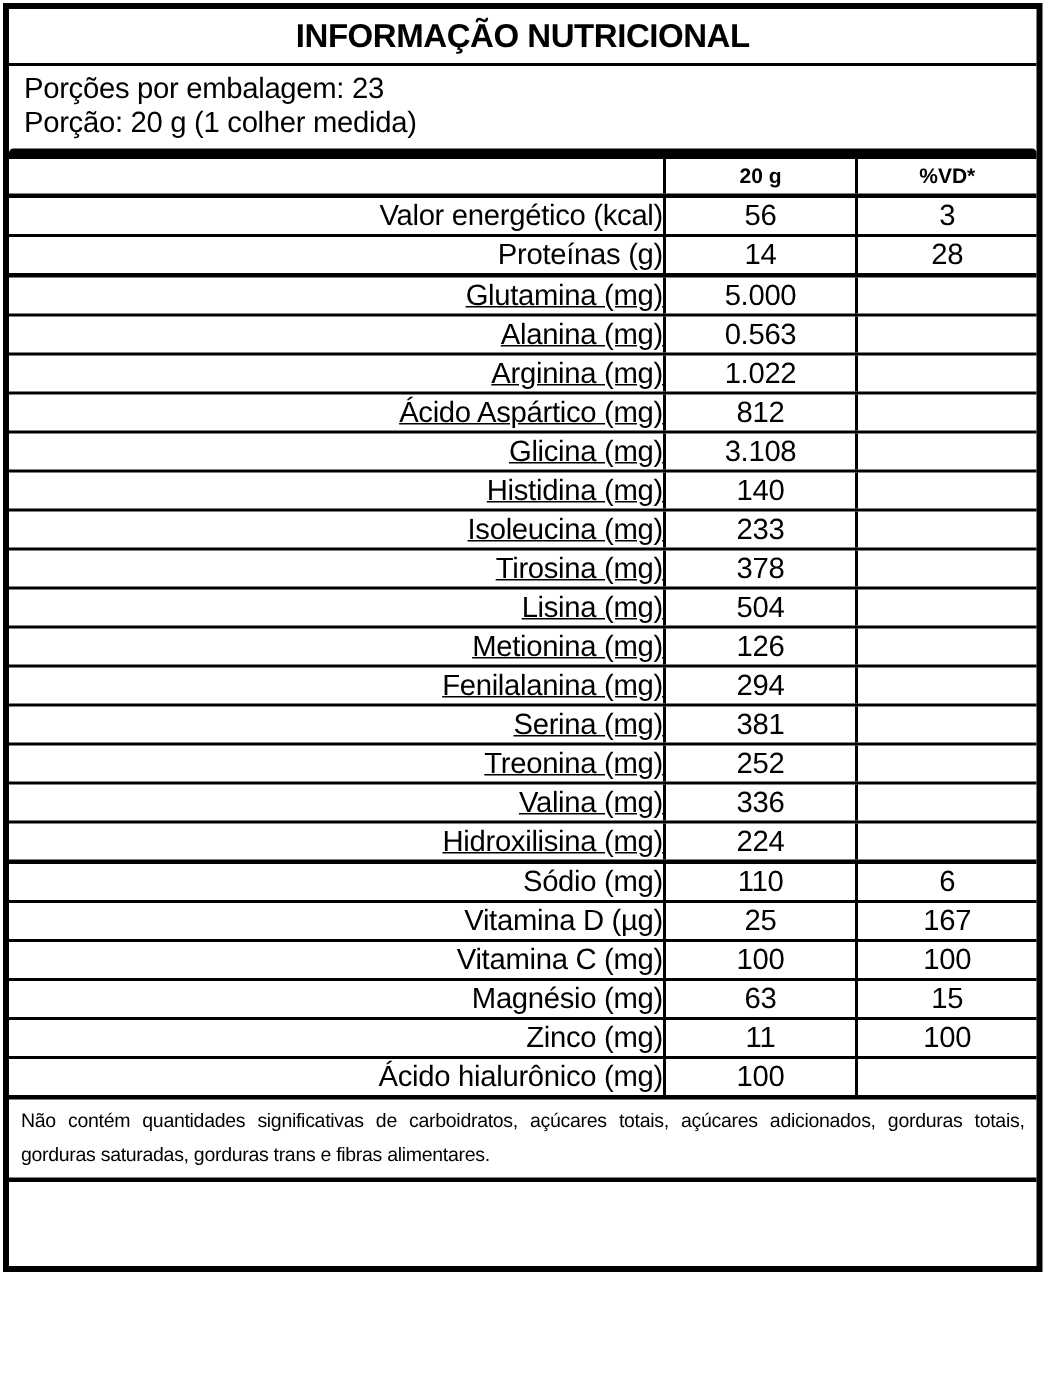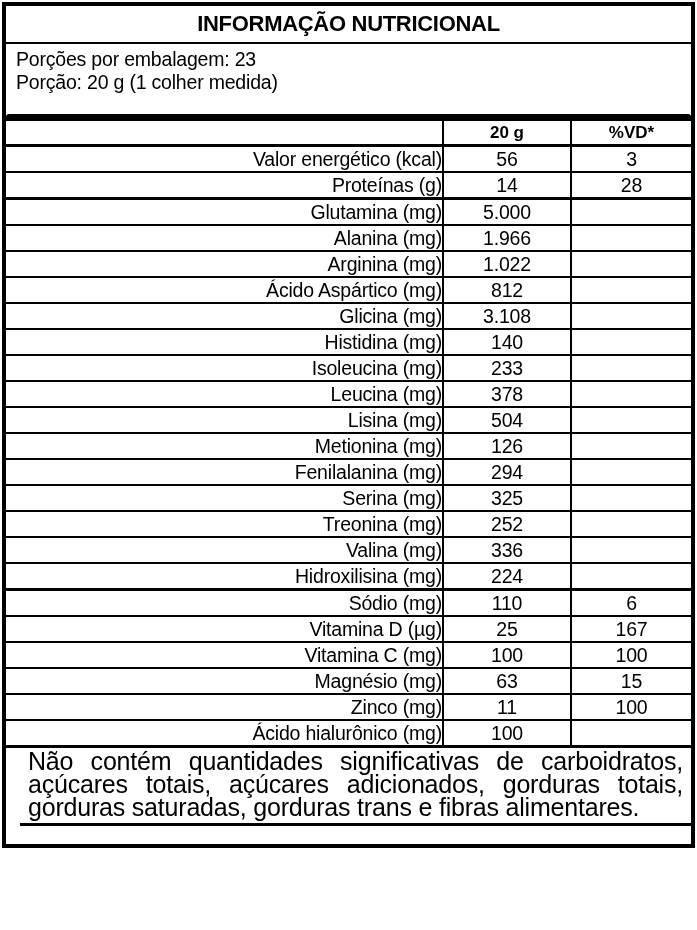--- a/index.html
+++ b/index.html
@@ -30,40 +30,40 @@
     padding: 5px 8px 5px;
     border-bottom: 2px solid #000000;
   }
   .title {
     font-size: 22px;
     line-height: 26px;
     font-weight: bold;
     letter-spacing: -0.3px;
   }
   .serving-section {
-    padding: 4px 10px 20px;
+    padding: 4px 10px 5px;
     font-size: 19.5px;
     line-height: 23px;
     letter-spacing: -0.2px;
   }
   .thick-bar {
     height: 7px;
     background: #000000;
     border-radius: 3px 3px 0 0;
   }
   table.nutrition {
     width: 100%;
     border-collapse: collapse;
     table-layout: fixed;
   }
   table.nutrition col.c-label { width: auto; }
   table.nutrition col.c-amount { width: 128px; }
   table.nutrition col.c-dv { width: 120px; }
   table.nutrition th {
-    font-size: 17px;
+    font-size: 14px;
     font-weight: bold;
     line-height: 23px;
     padding: 0;
     border-bottom: 3px solid #000000;
     text-align: center;
   }
   table.nutrition td {
     font-size: 19.5px;
     line-height: 22px;
     padding: 1px 0 1px;
@@ -71,38 +71,38 @@
     letter-spacing: -0.2px;
     overflow: hidden;
     white-space: nowrap;
   }
   table.nutrition td.label {
     text-align: right;
     padding-left: 10px;
   }
   table.nutrition td.label.indent {
     padding-left: 26px;
+    text-decoration: underline;
   }
   table.nutrition th.v,
   table.nutrition td.v {
     border-left: 2px solid #000000;
     text-align: center;
   }
   table.nutrition tr.thick td {
     border-bottom-width: 3px;
     margin-top: 12px;
   }
   .footer-note {
     padding: 2px 8px 4px;
-    font-size: 25px;
+    font-size: 13px;
     line-height: 23px;
     text-align: justify;
     letter-spacing: -0.2px;
     border-bottom: 3px solid #000000;
-    margin-left: 14px;
   }
   .footnote {
     padding: 3px 8px 4px;
     font-size: 17px;
     line-height: 21px;
     letter-spacing: -0.2px;
     flex: 1;
   }
 </style>
 </head>
@@ -146,21 +146,21 @@
             <td class="v amount">14</td>
             <td class="v dv">28</td>
           </tr>
           <tr>
             <td class="label indent">Glutamina (mg)</td>
             <td class="v amount">5.000</td>
             <td class="v dv"></td>
           </tr>
           <tr>
             <td class="label indent">Alanina (mg)</td>
-            <td class="v amount">1.966</td>
+            <td class="v amount">0.563</td>
             <td class="v dv"></td>
           </tr>
           <tr>
             <td class="label indent">Arginina (mg)</td>
             <td class="v amount">1.022</td>
             <td class="v dv"></td>
           </tr>
           <tr>
             <td class="label indent">Ácido Aspártico (mg)</td>
             <td class="v amount">812</td>
@@ -175,42 +175,42 @@
             <td class="label indent">Histidina (mg)</td>
             <td class="v amount">140</td>
             <td class="v dv"></td>
           </tr>
           <tr>
             <td class="label indent">Isoleucina (mg)</td>
             <td class="v amount">233</td>
             <td class="v dv"></td>
           </tr>
           <tr>
-            <td class="label indent">Leucina (mg)</td>
+            <td class="label indent">Tirosina (mg)</td>
             <td class="v amount">378</td>
             <td class="v dv"></td>
           </tr>
           <tr>
             <td class="label indent">Lisina (mg)</td>
             <td class="v amount">504</td>
             <td class="v dv"></td>
           </tr>
           <tr>
             <td class="label indent">Metionina (mg)</td>
             <td class="v amount">126</td>
             <td class="v dv"></td>
           </tr>
           <tr>
             <td class="label indent">Fenilalanina (mg)</td>
             <td class="v amount">294</td>
             <td class="v dv"></td>
           </tr>
           <tr>
             <td class="label indent">Serina (mg)</td>
-            <td class="v amount">325</td>
+            <td class="v amount">381</td>
             <td class="v dv"></td>
           </tr>
           <tr>
             <td class="label indent">Treonina (mg)</td>
             <td class="v amount">252</td>
             <td class="v dv"></td>
           </tr>
           <tr>
             <td class="label indent">Valina (mg)</td>
             <td class="v amount">336</td>

